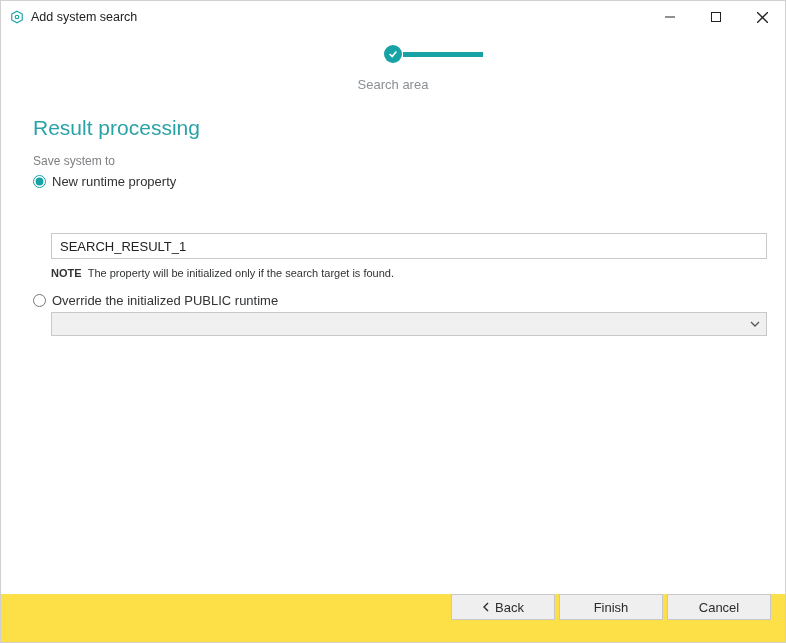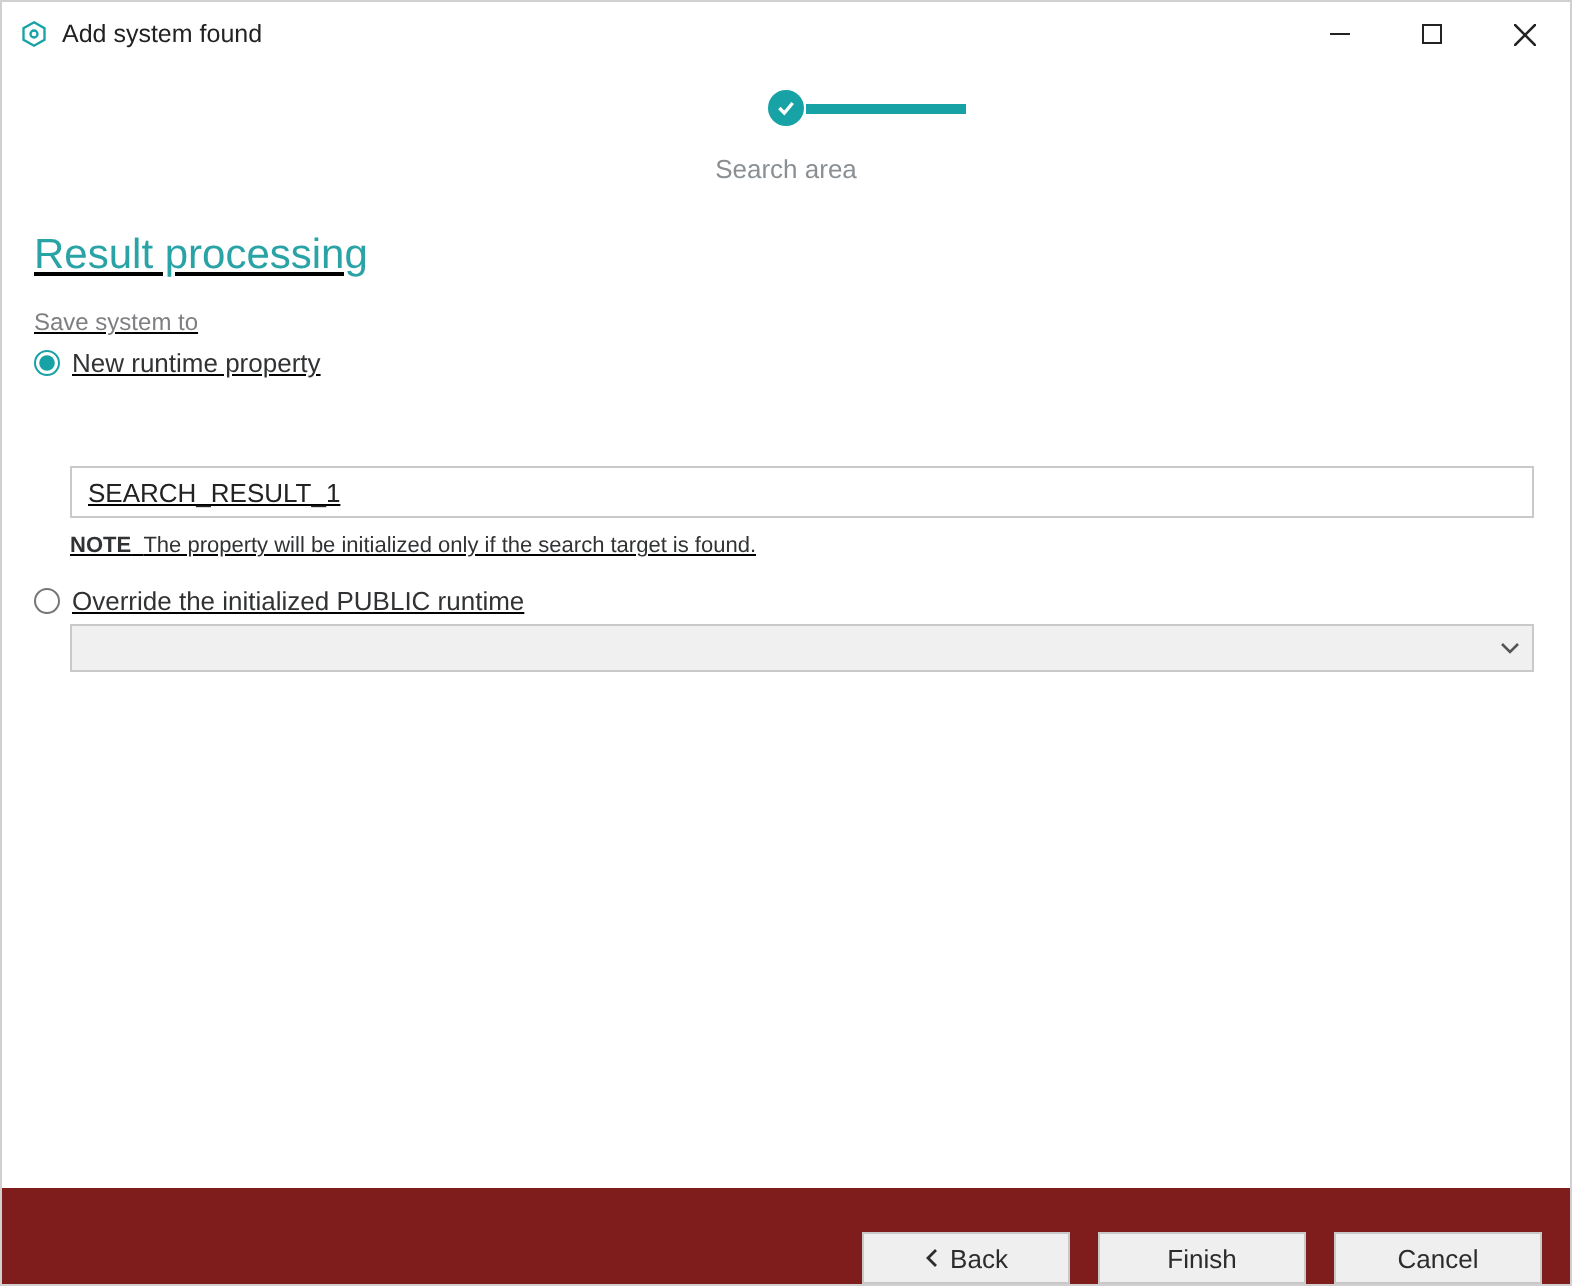--- a/index.html
+++ b/index.html
@@ -100,25 +100,24 @@
       background: #17a2a6;
       margin-top: 6.5px;
       margin-left: -40px;
       margin-right: -40px;
       position: relative;
       z-index: 1;
     }
 
     
     .content {
-      padding: 16px 18px 0 16px;
+      padding: 16px 18px 0 32px;
       flex: 1;
       display: flex;
       flex-direction: column;
-      text-decoration: underline;
     }
     .page-heading {
       font-size: 21px;
       color: #2aa3a7;
       font-weight: 400;
       margin-top: 8px;
       margin-bottom: 14px;
     }
     .group-label {
       font-size: 12px;
@@ -170,25 +169,25 @@
       justify-content: flex-end;
       padding-right: 6px;
       cursor: pointer;
     }
     .select-box svg { display: block; }
 
     
     .footer {
       height: 48px;
       display: flex;
-      align-items: flex-end;
+      align-items: flex-start;
       justify-content: flex-end;
-      gap: 14px;
+      gap: 4px;
       padding-right: 14px;
-      background: #7f1d1d;
+      background: #fde047;
     }
     .btn {
       min-width: 104px;
       height: 26px;
       border: 1px solid #c8c8c8;
       background: #efefef;
       font-size: 13px;
       color: #2c2c2c;
       display: flex;
       align-items: center;
@@ -200,21 +199,21 @@
 </head>
 <body>
 
 <div class="titlebar">
   <span class="app-icon">
     <svg width="14" height="14" viewBox="0 0 24 24">
       <polygon points="12,2 21,7 21,17 12,22 3,17 3,7" fill="none" stroke="#17a2a6" stroke-width="2"></polygon>
       <circle cx="12" cy="12" r="3" fill="none" stroke="#17a2a6" stroke-width="2"></circle>
     </svg>
   </span>
-  <span class="title">Add system found</span>
+  <span class="title">Add system search</span>
   <div class="window-controls">
     <div class="ctrl">
       <svg width="10" height="10" viewBox="0 0 10 10">
           <line x1="0" y1="5" x2="10" y2="5" stroke-width="1"></line>
         </svg>
     </div>
     <div class="ctrl">
       <svg width="10" height="10" viewBox="0 0 10 10">
           <rect x="0.5" y="0.5" width="9" height="9" fill="none" stroke-width="1"></rect>
         </svg>

